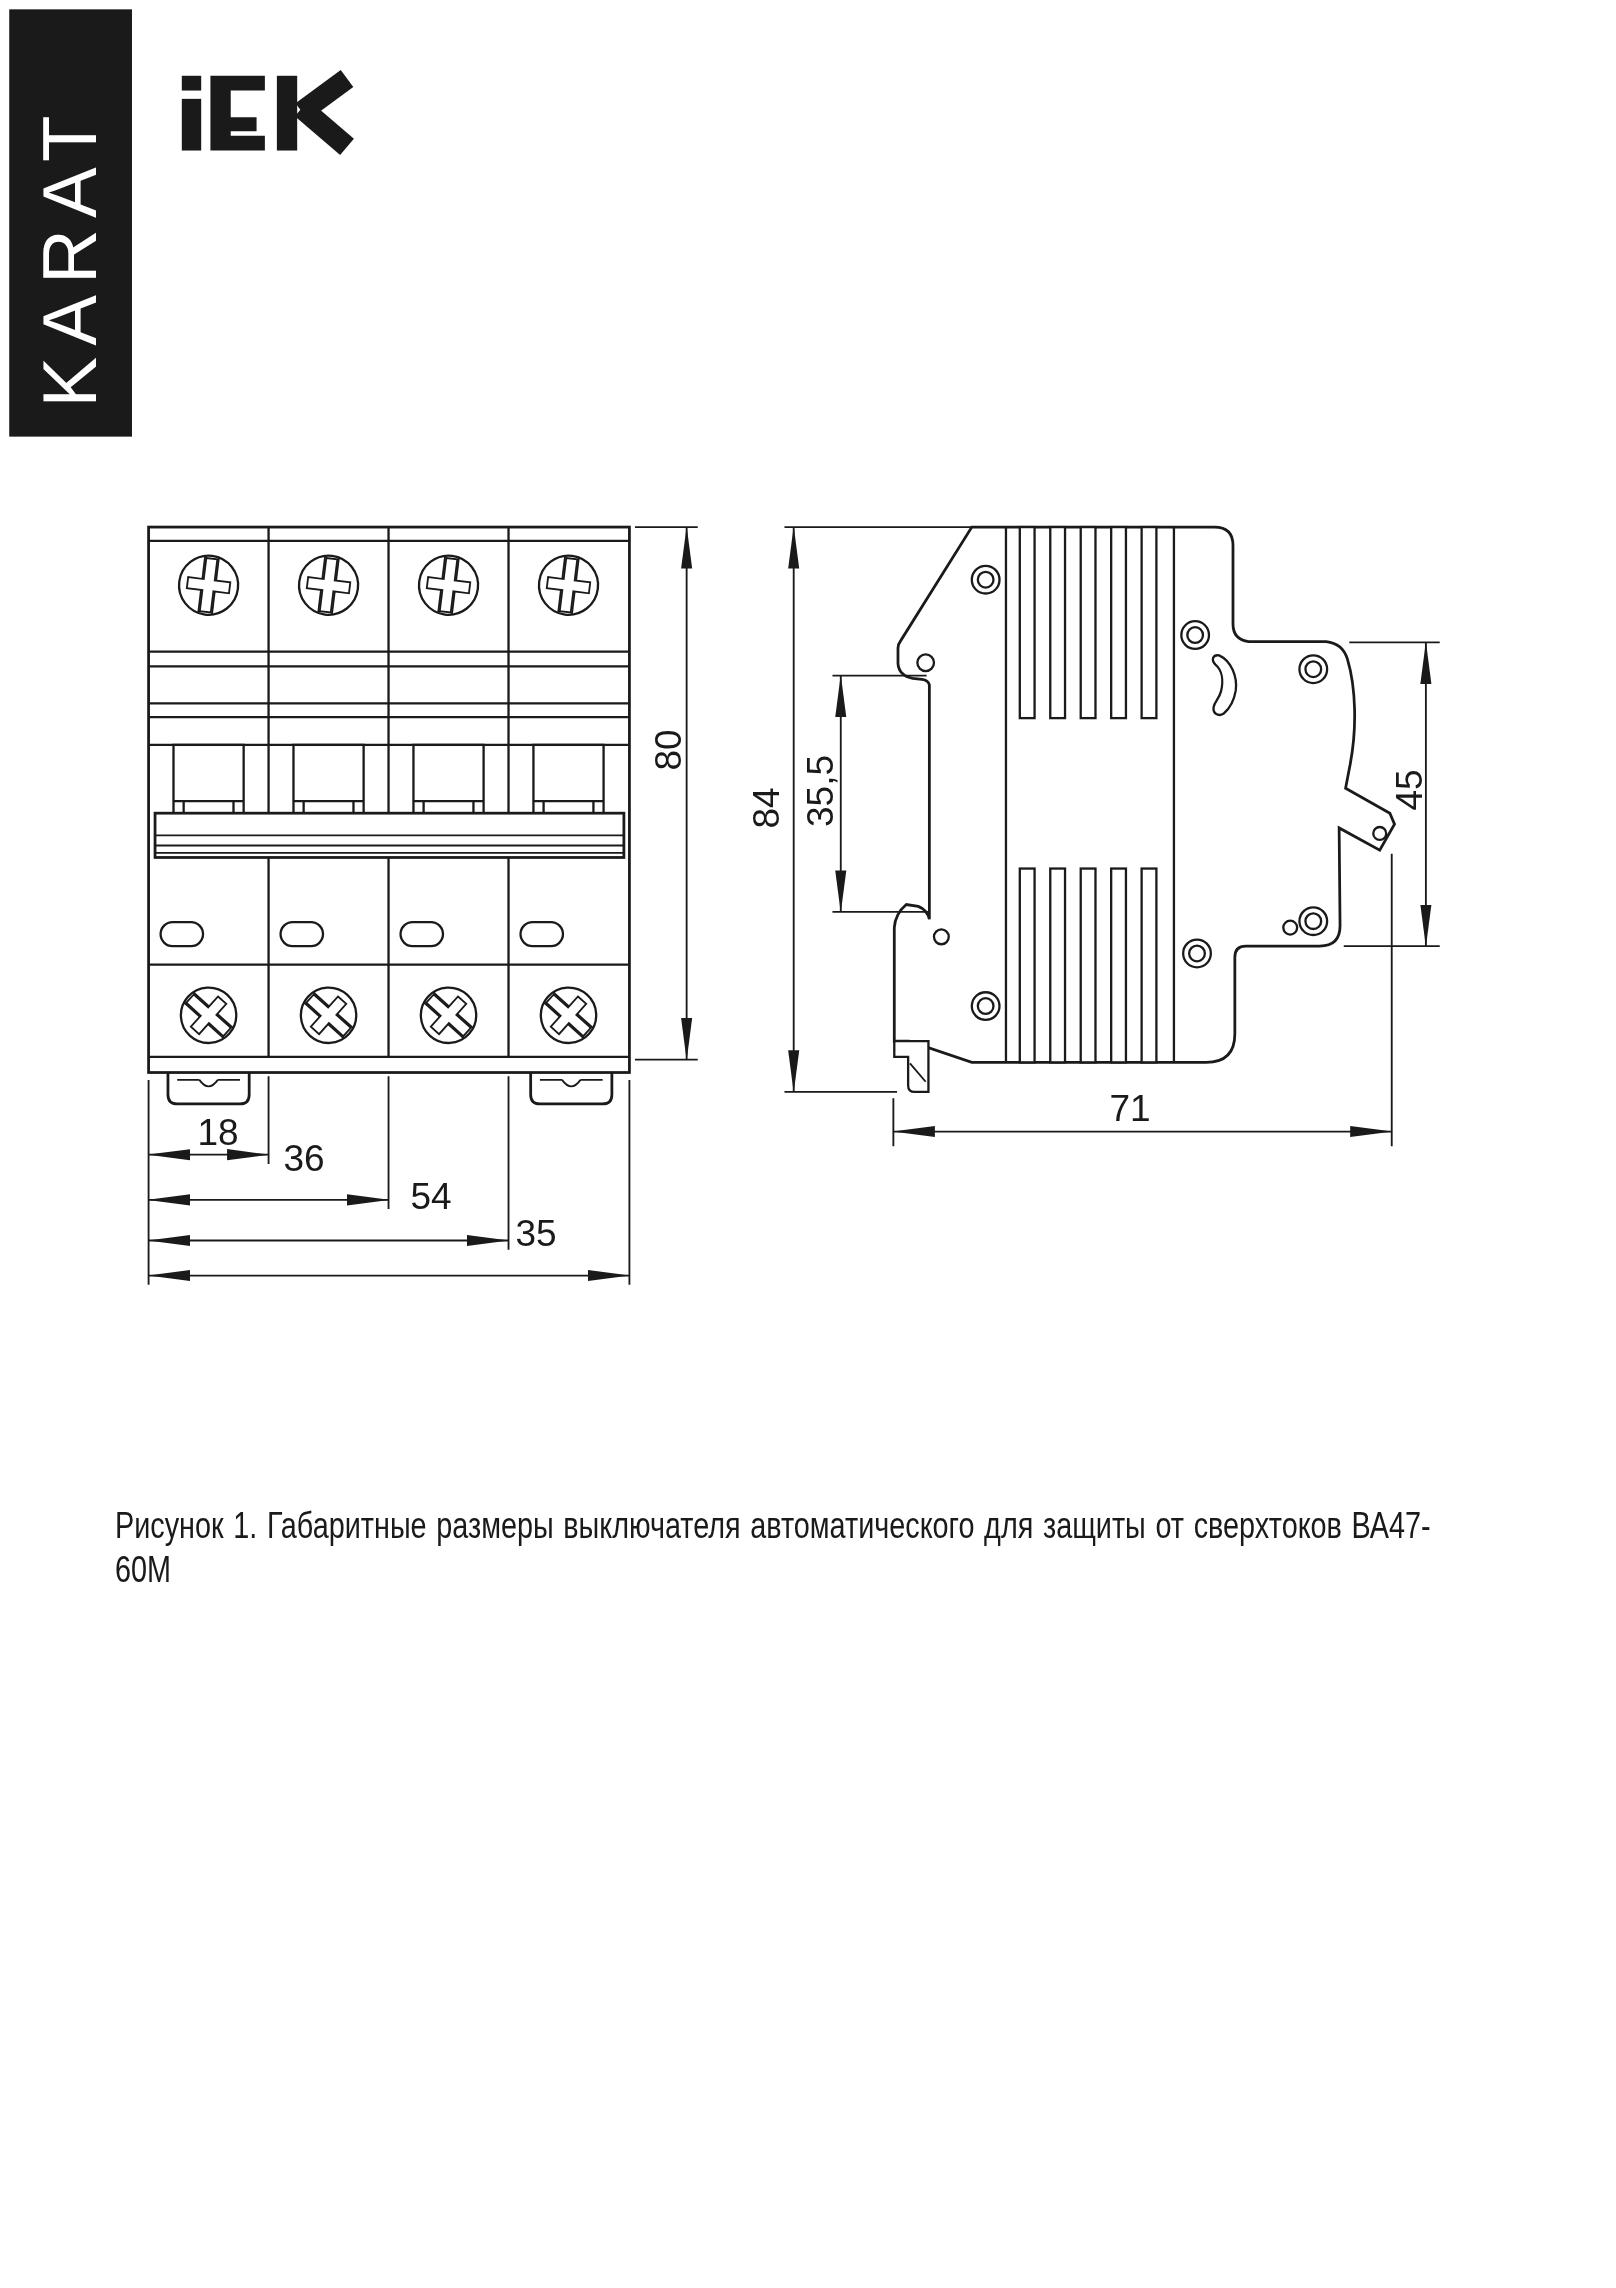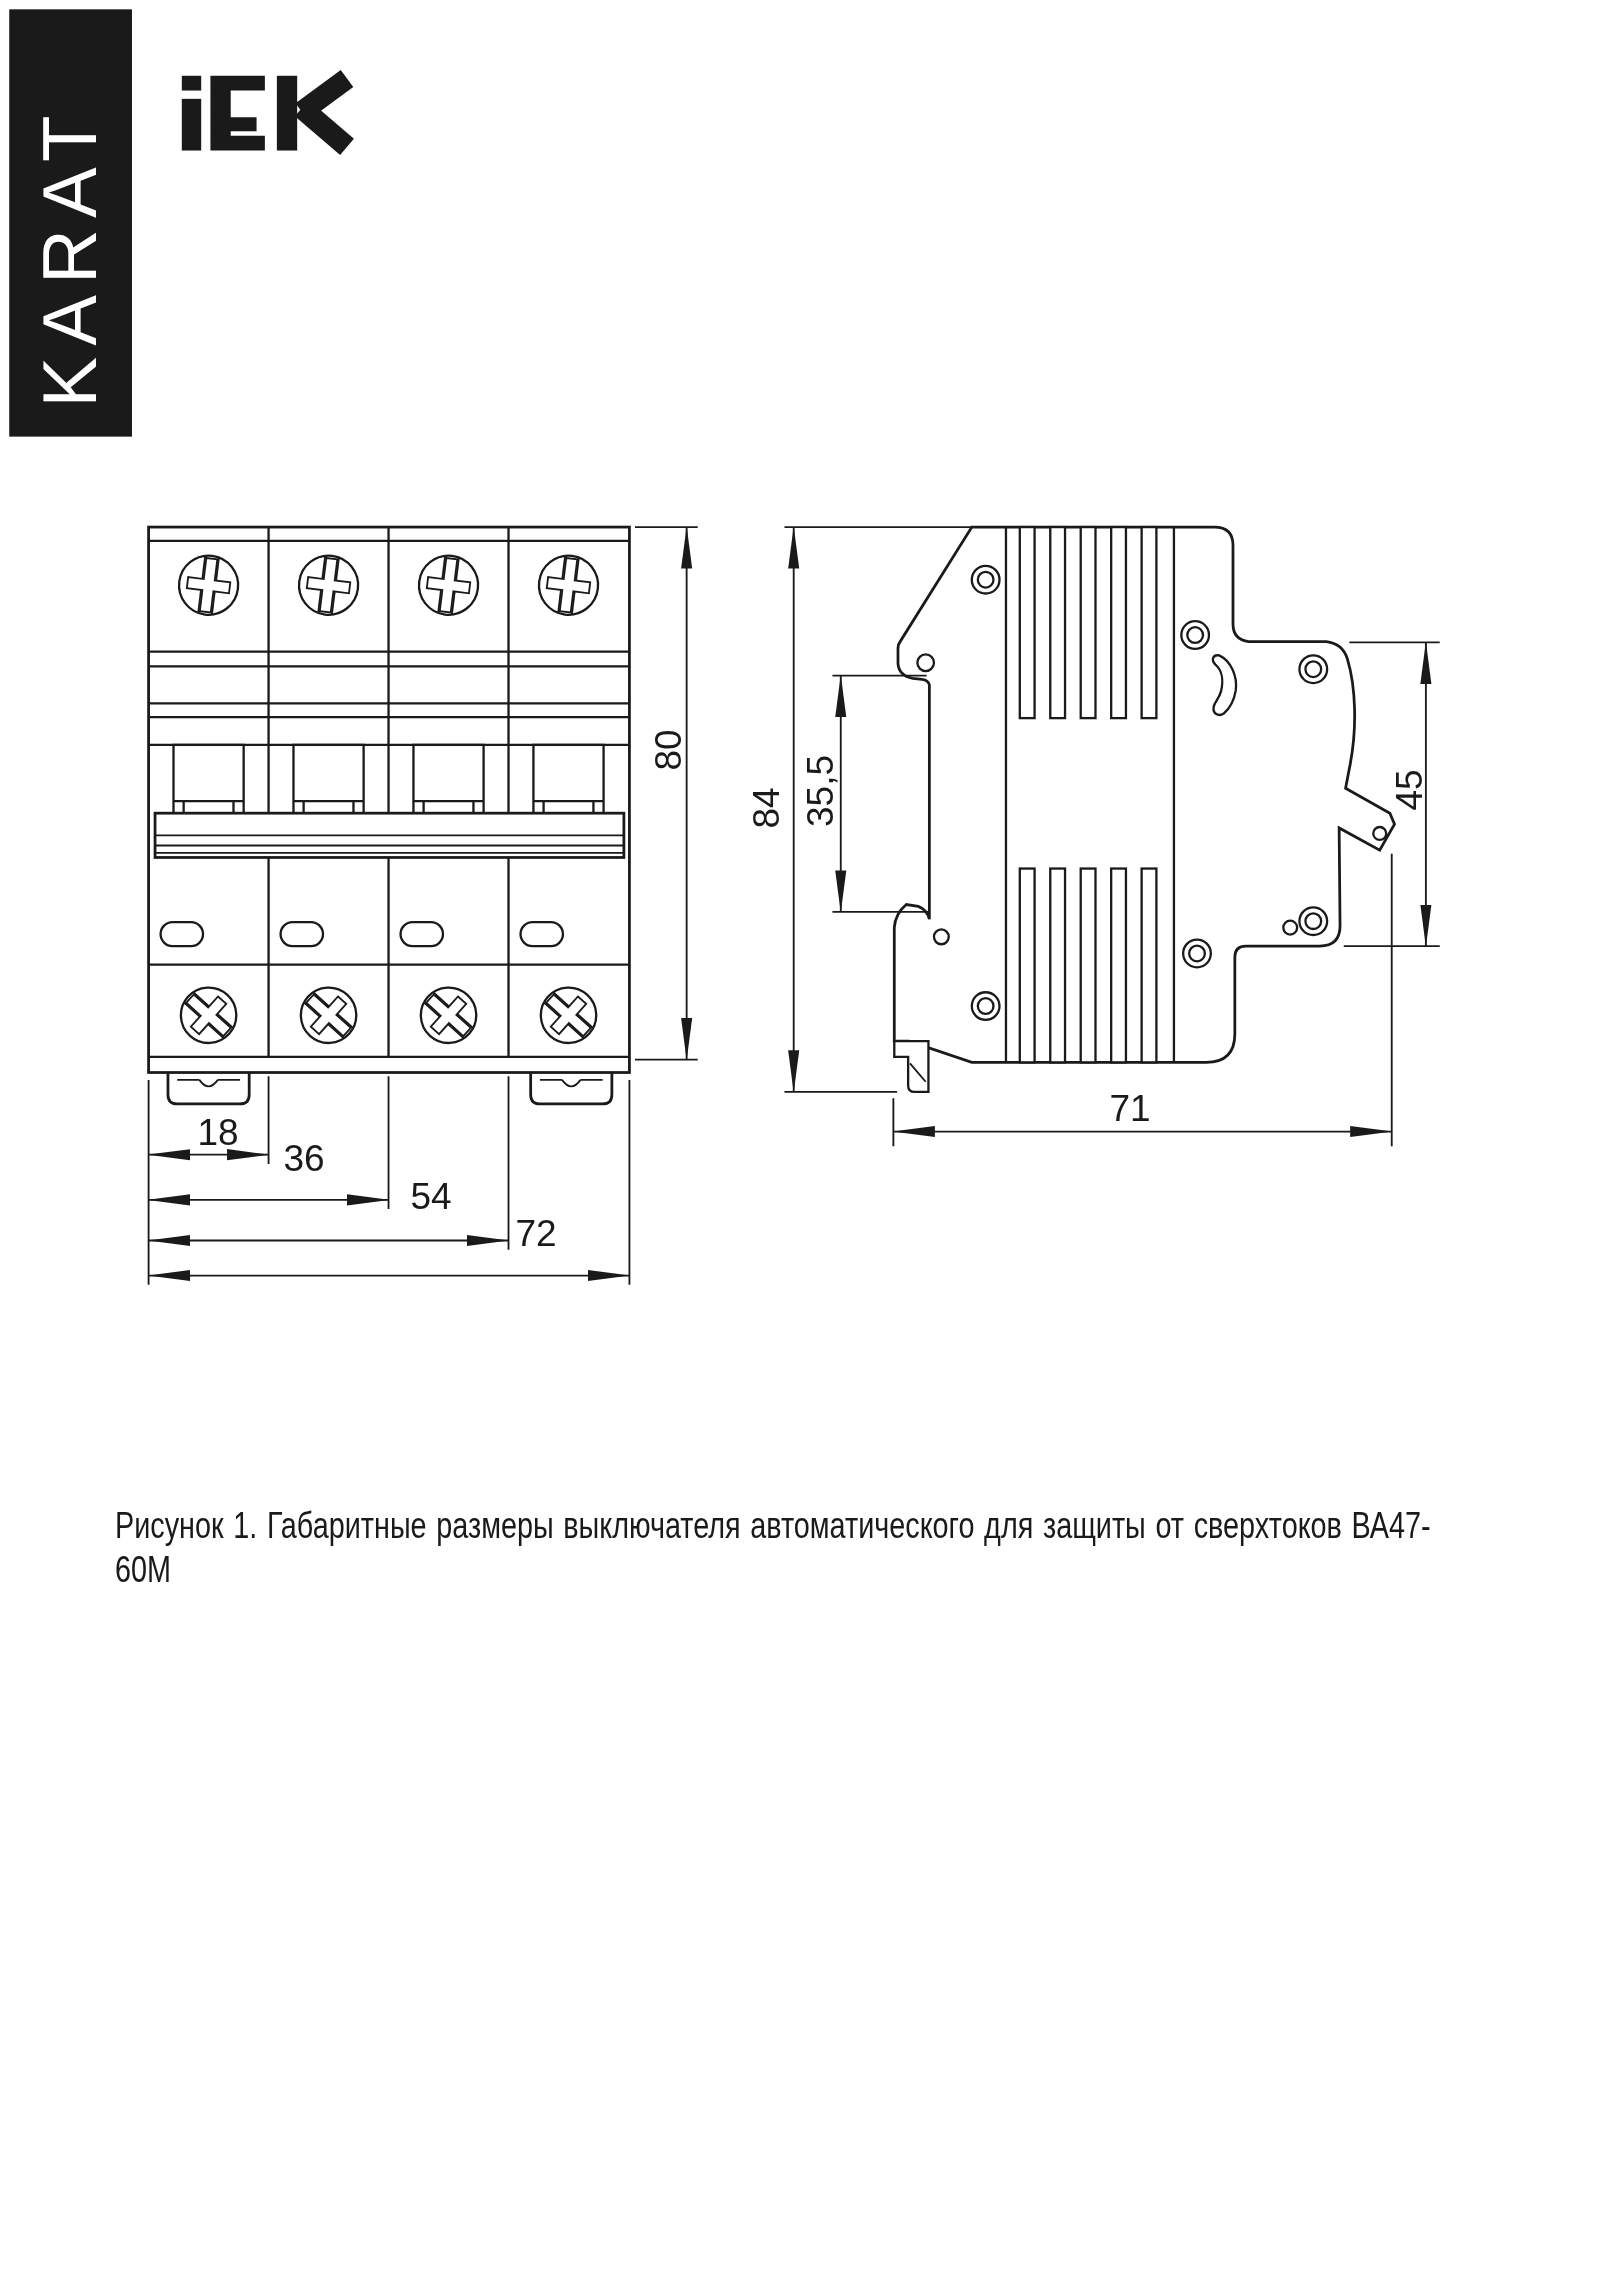--- a/index.html
+++ b/index.html
@@ -218,21 +218,21 @@
     </g>
   </g>
 </svg>
 
 <div id="karat-label">KARAT</div>
 
 <div class="lbl rot" style="left:668px;top:750px;">80</div>
 <div class="lbl" style="left:198px;top:1132px;margin-left:20px;">18</div>
 <div class="lbl" style="left:304px;top:1158px;">36</div>
 <div class="lbl" style="left:412px;top:1196px;padding-left:38px;">54</div>
-<div class="lbl" style="left:536px;top:1233px;">72</div>
+<div class="lbl" style="left:536px;top:1233px;">35</div>
 <div class="lbl rot" style="left:766px;top:808px;">84</div>
 <div class="lbl rot" style="left:820px;top:791px;">35,5</div>
 <div class="lbl rot" style="left:1409px;top:790px;">45</div>
 <div class="lbl" style="left:1130px;top:1108px;text-align:right;">71</div>
 
 <div id="caption">Рисунок 1. Габаритные размеры выключателя автоматического для защиты от сверхтоков ВА47-60М</div>
 
 </div>
 
 

